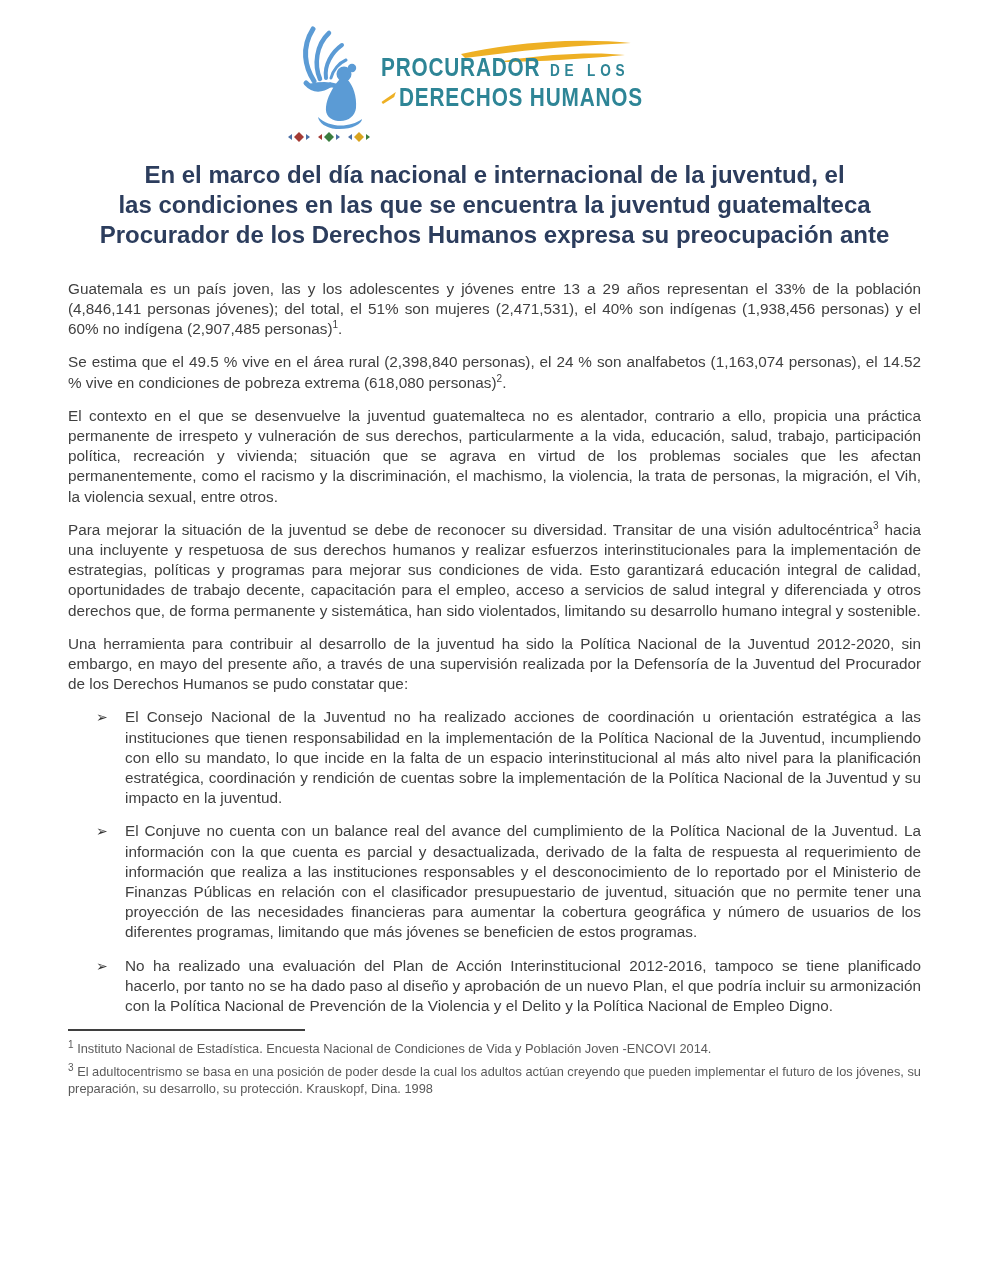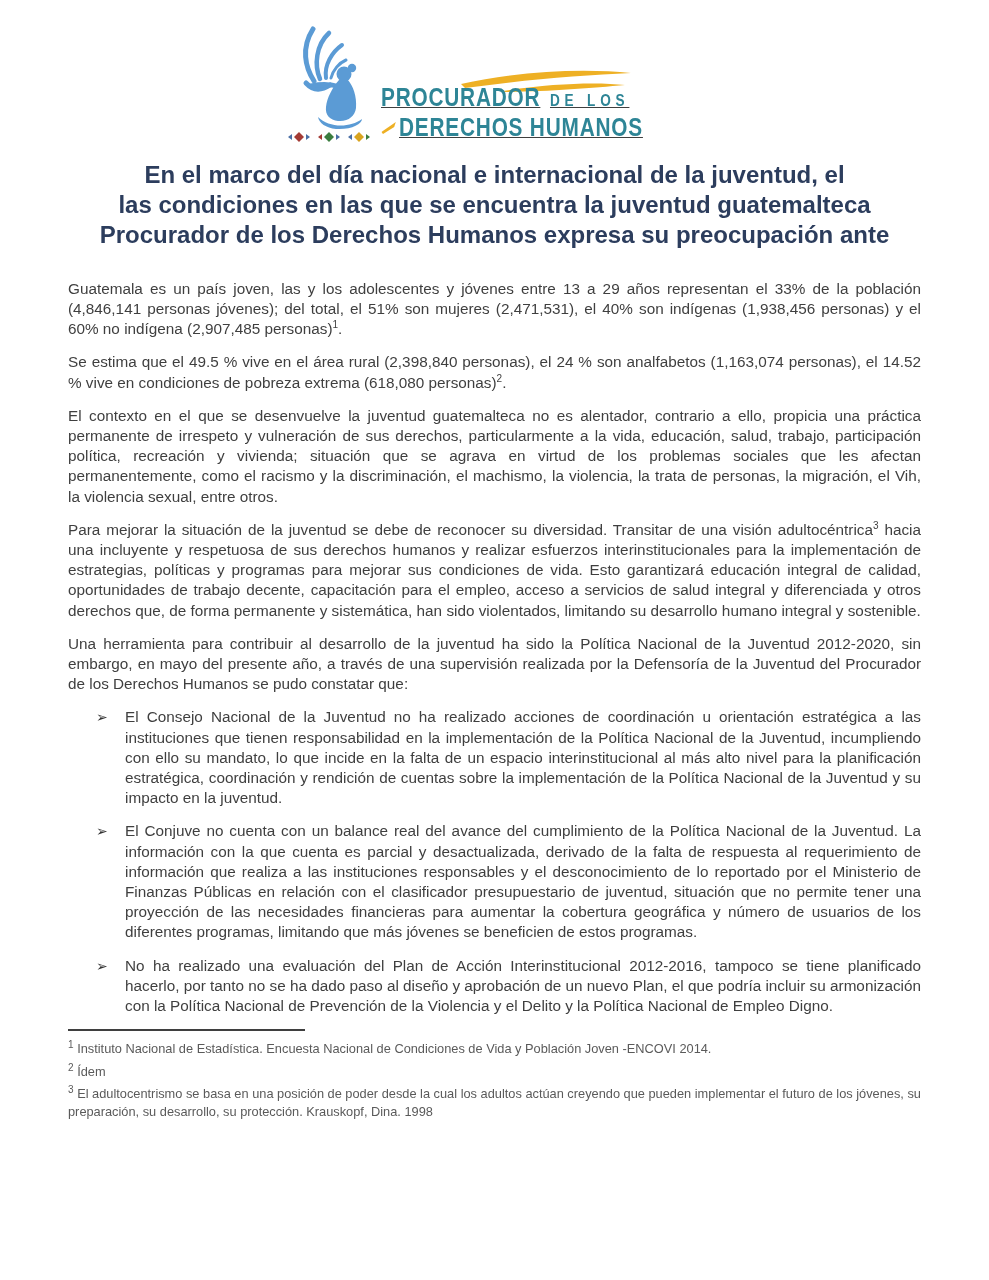--- a/index.html
+++ b/index.html
@@ -8,21 +8,21 @@
     width:989px; height:1280px;
     box-sizing:border-box;
     padding:24px 68px 0 68px;
     background:#ffffff;
     font-family:"Liberation Sans", sans-serif;
     color:#3f3f3f;
     overflow:hidden;
   }
 
   
-  .logo { display:flex; justify-content:center; align-items:flex-end; height:122px;text-decoration:underline; }
+  .logo { display:flex; justify-content:center; align-items:center; height:122px; }
   .logo-figure { flex:0 0 auto; }
   .logo-text {
     position:relative;
     margin-left:4px;
     padding-bottom:2px;
     color:#2e8596;
   }
   .condense { display:block; transform:scaleX(0.8); transform-origin:left bottom; white-space:nowrap; }
   .lt-big  { font-size:26px; font-weight:bold; letter-spacing:1px; }
   .lt-small{ font-size:17px; font-weight:bold; letter-spacing:6px; margin-left:12px; }
@@ -170,17 +170,16 @@
       <li>
         <span class="marker">➢</span>
         <span>No ha realizado una evaluación del Plan de Acción Interinstitucional 2012-2016, tampoco se tiene planificado hacerlo, por tanto no se ha dado paso al diseño y aprobación de un nuevo Plan, el que podría incluir su armonización con la Política Nacional de Prevención de la Violencia y el Delito y la Política Nacional de Empleo Digno.</span>
       </li>
     </ul>
   </div>
 
   <hr class="fn-rule">
   <div class="footnotes">
     <p><sup class="ref">1</sup> <span>Instituto Nacional de Estadística. Encuesta Nacional de Condiciones de Vida y Población Joven -ENCOVI 2014.</span></p>
-    <p><sup class="ref">2</sup> <span>Ídem</span></p>
     <p><sup class="ref">3</sup> <span>El adultocentrismo se basa en una posición de poder desde la cual los adultos actúan creyendo que pueden implementar el futuro de los jóvenes, su preparación, su desarrollo, su protección. Krauskopf, Dina. 1998</span></p>
   </div>
 
 </div>
 
 </body></html>

